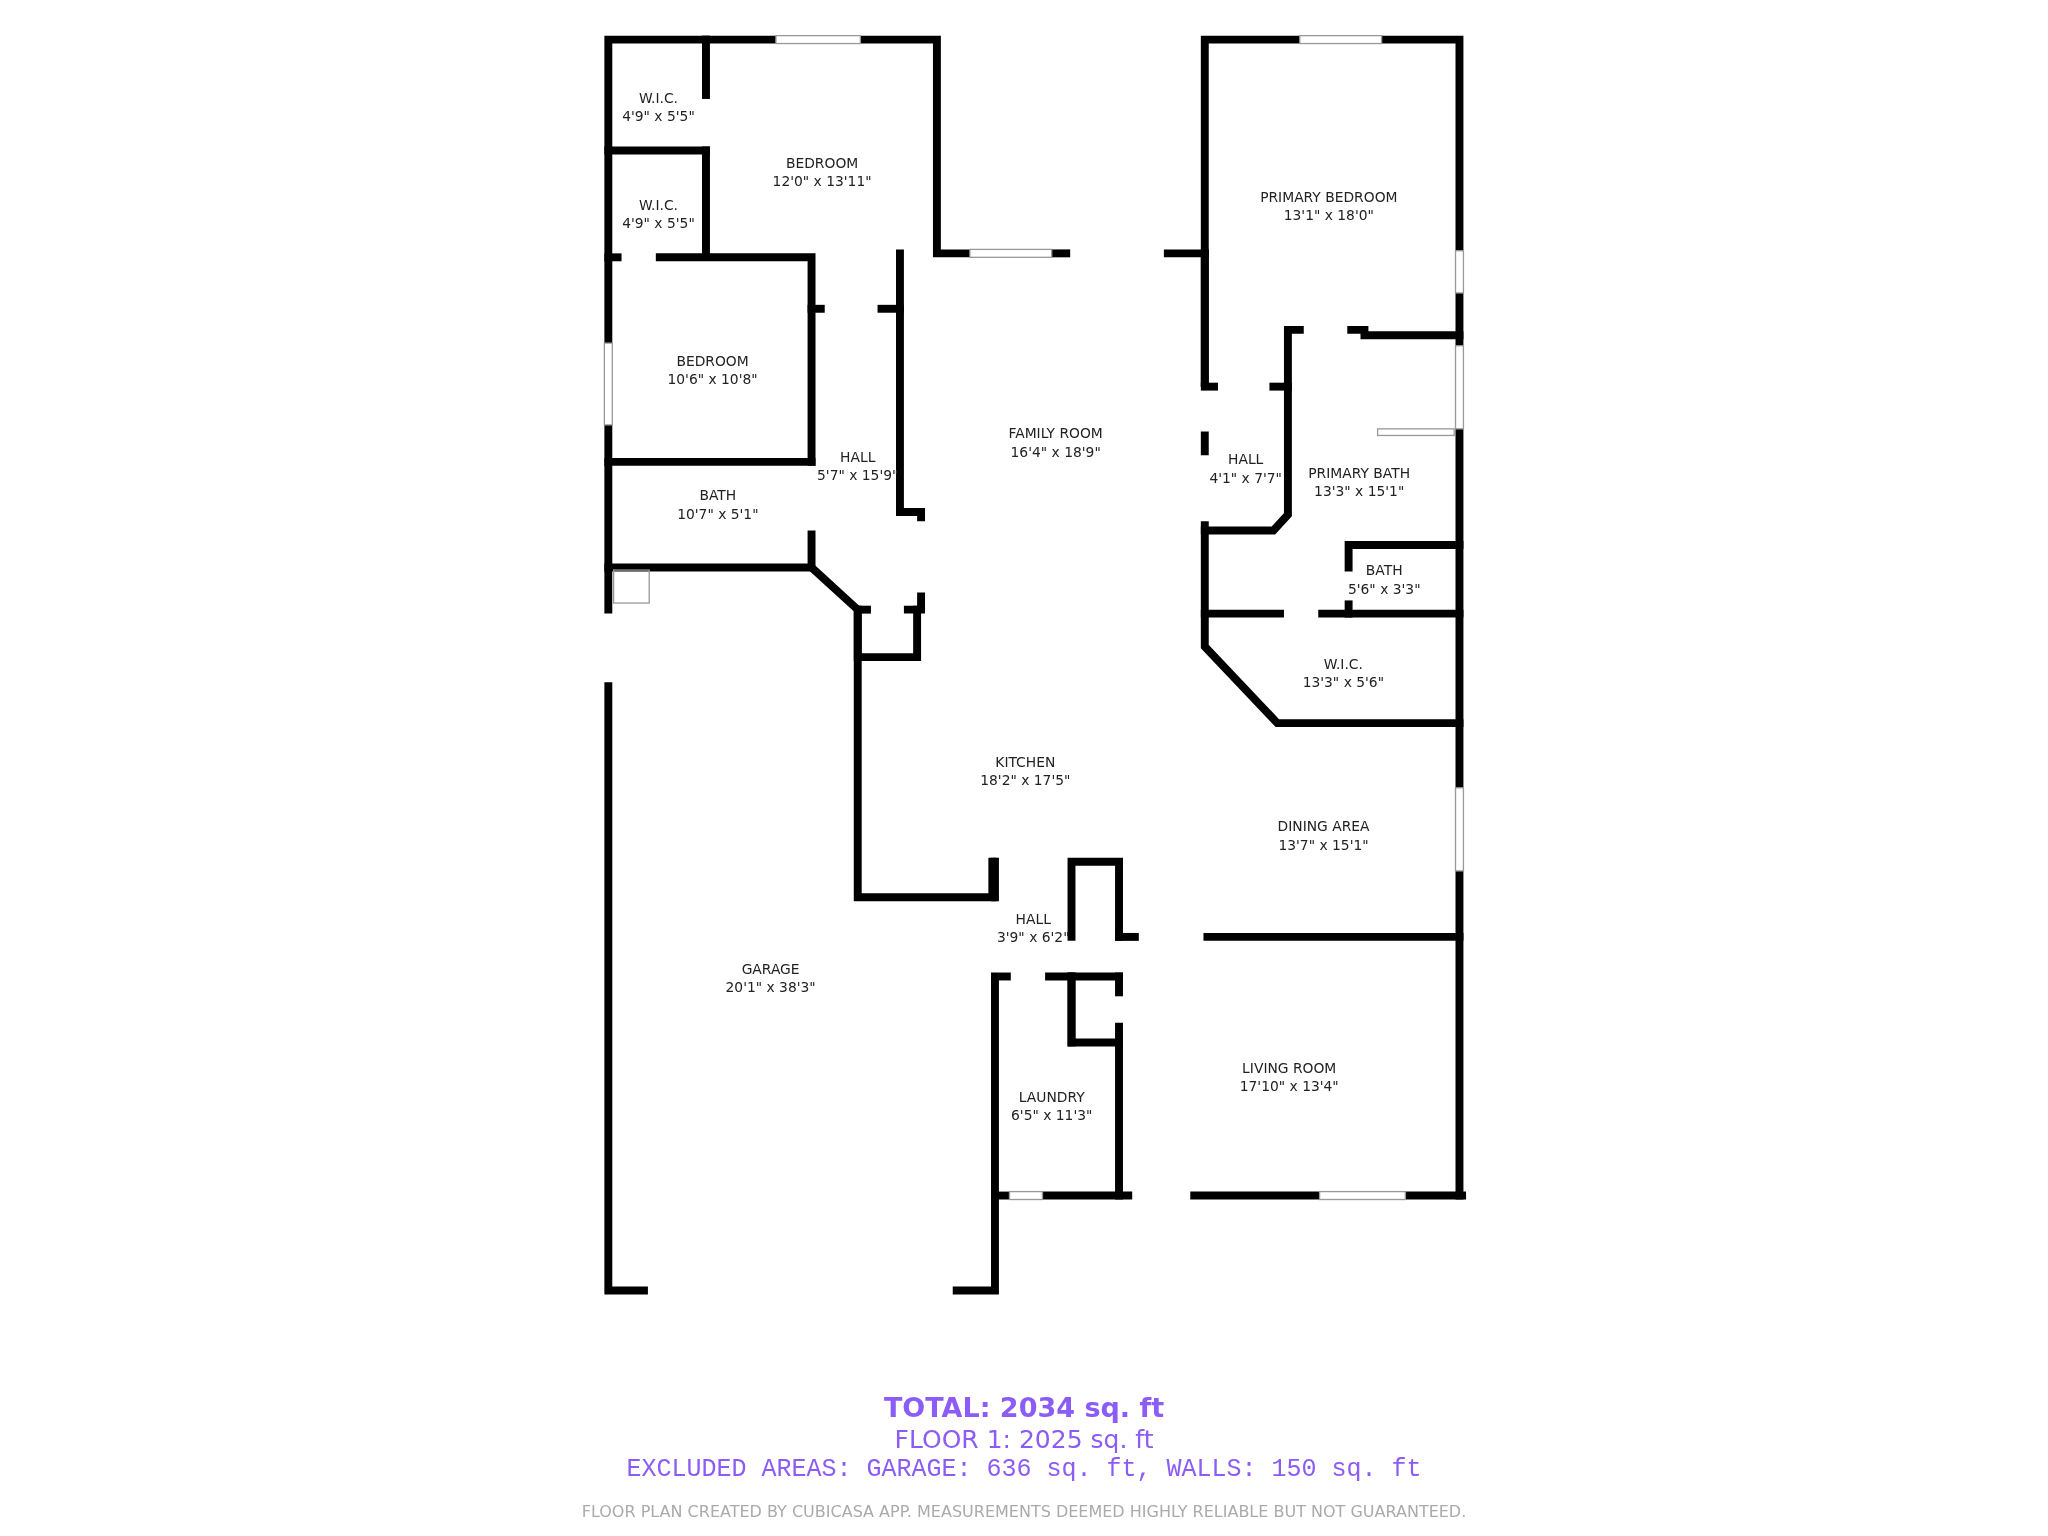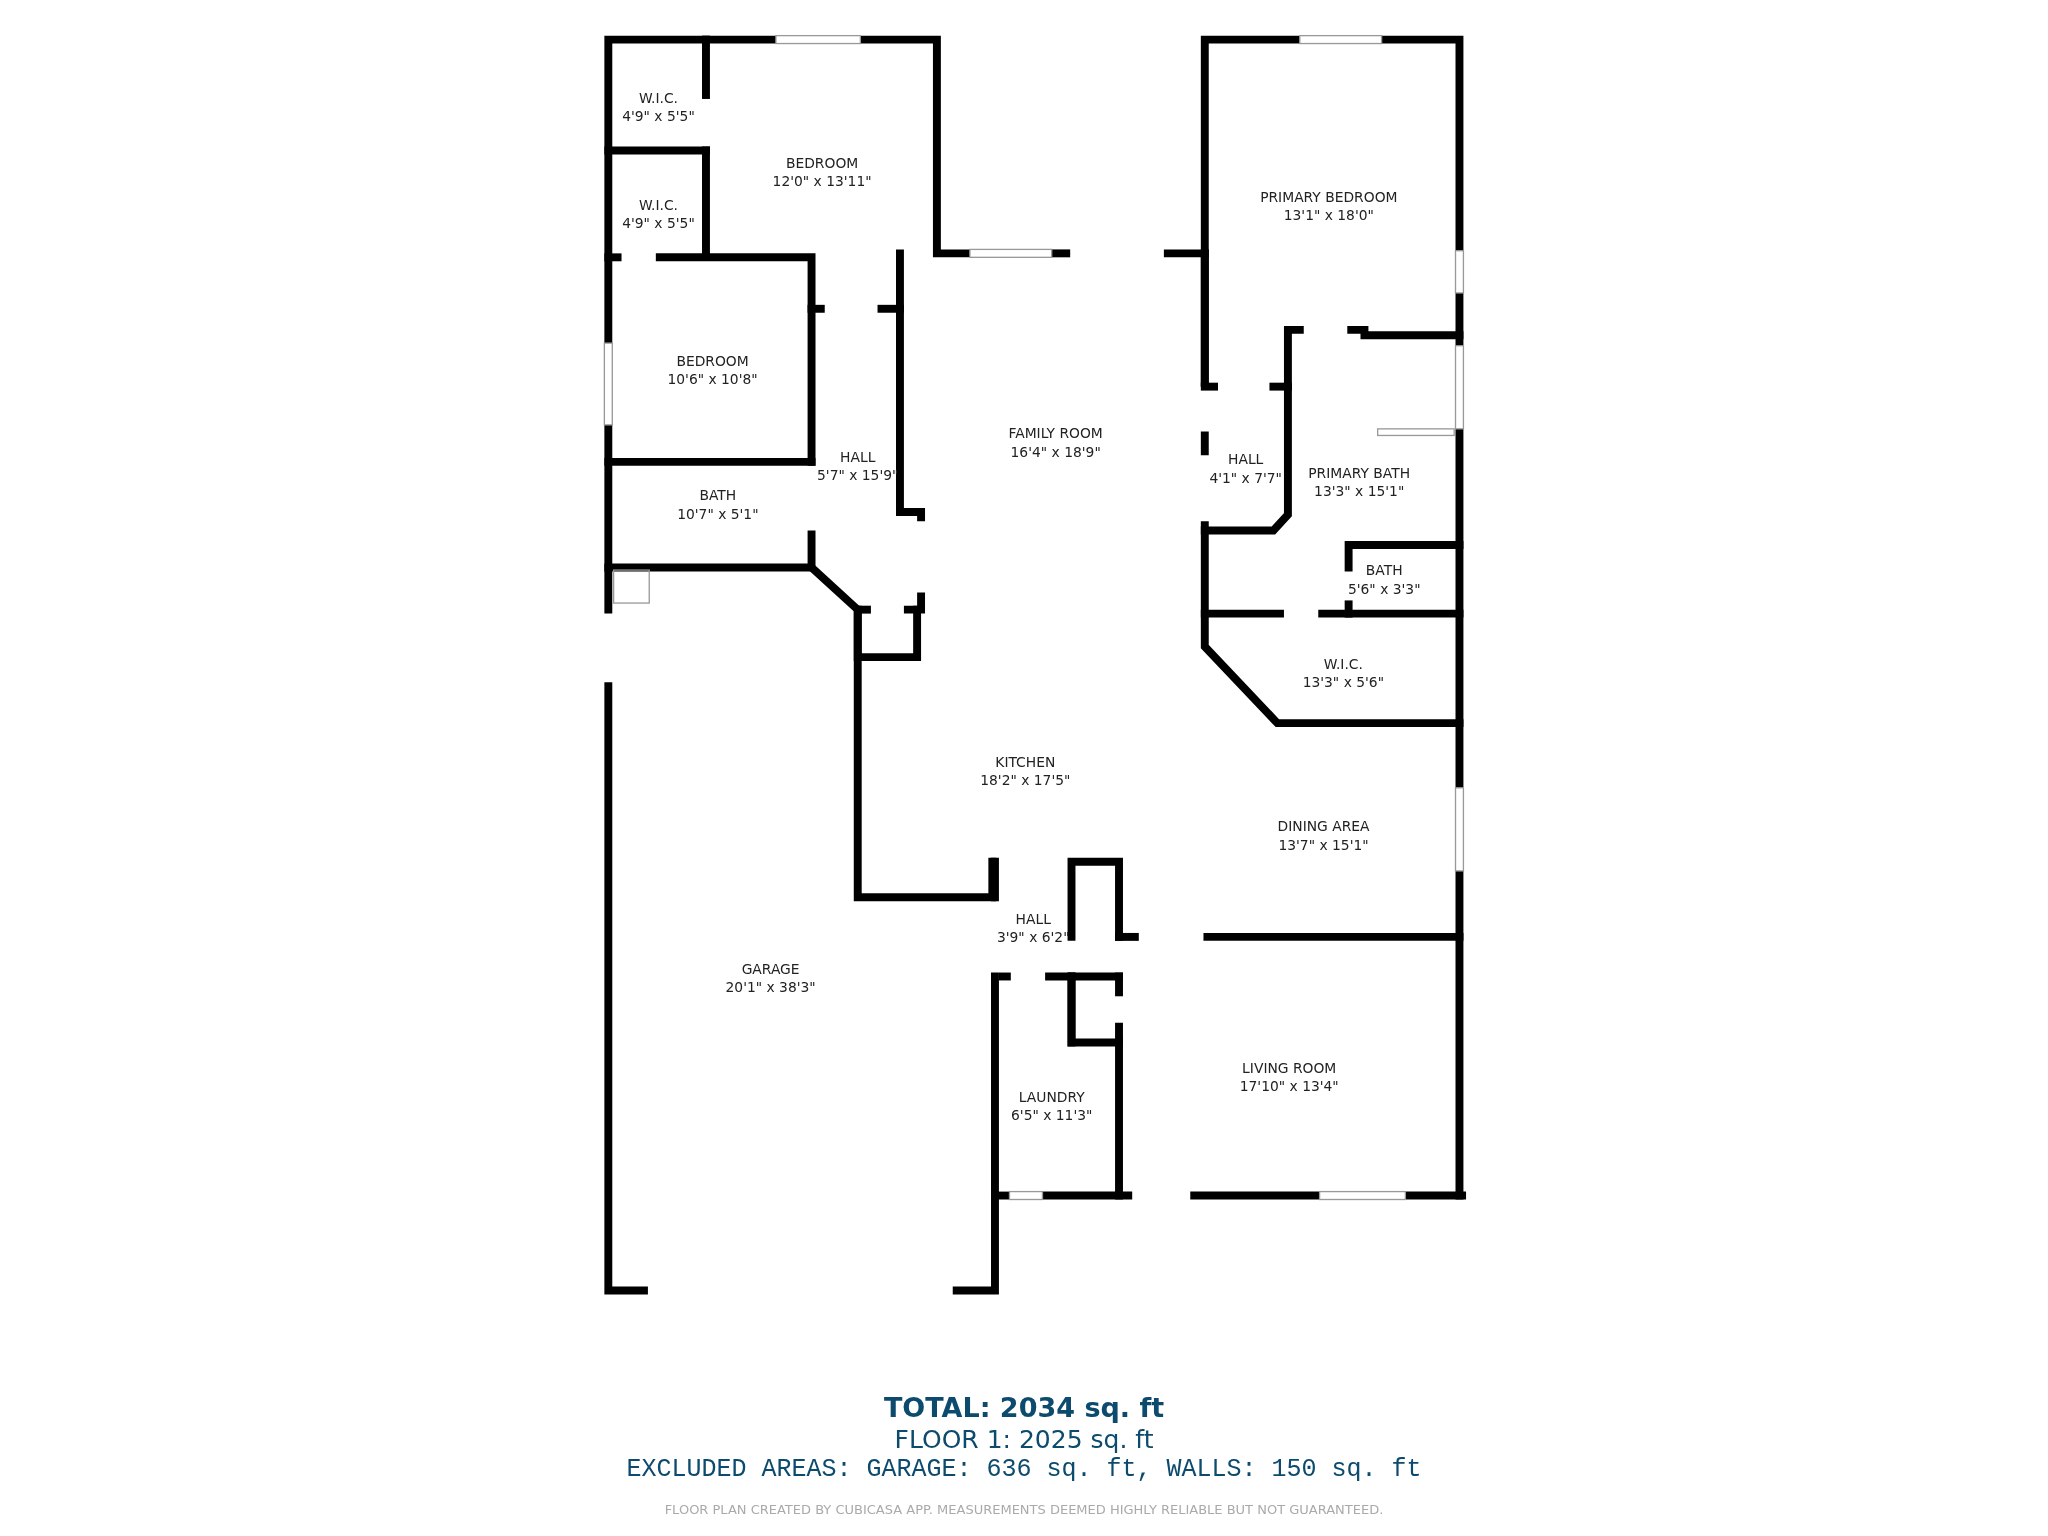--- a/index.html
+++ b/index.html
@@ -1,23 +1,23 @@
 <!DOCTYPE html>
 <html><head>
 <meta charset="utf-8">
 <style>
   html,body{margin:0;padding:0;background:#ffffff;}
   body{width:2048px;height:1536px;position:relative;overflow:hidden;font-family:"DejaVu Sans","Liberation Sans",sans-serif;}
   #plan{position:absolute;left:0;top:0;width:2048px;height:1536px;}
   .room-label{font-family:"DejaVu Sans",sans-serif;font-size:10.5px;fill:#222;text-anchor:middle;}
-  .footer{position:absolute;left:0;width:2048px;text-align:center;color:#0c4a6e;}
+  .footer{position:absolute;left:0;width:2048px;text-align:center;color:#8b5cf6;}
   .total{top:1392px;font-size:27px;font-weight:bold;font-family:"DejaVu Sans",sans-serif;}
   .floor{top:1425px;font-size:25px;font-family:"DejaVu Sans",sans-serif;}
   .excluded{top:1455px;font-size:25px;font-family:Liberation Mono, monospace;}
-  .credit{top:1502px;font-size:13px;color:#aaa;font-family:"DejaVu Sans",sans-serif;}
+  .credit{top:1502px;font-size:16px;color:#aaa;font-family:"DejaVu Sans",sans-serif;}
 </style>
 </head>
 <body>
 
 <svg id="plan" viewBox="0 0 1552 1164" xmlns="http://www.w3.org/2000/svg">
   <g fill="none" stroke="#000" stroke-width="6" stroke-linecap="square" stroke-linejoin="miter">
 
     <polyline points="461,462 461,30 588,30"></polyline>
     <polyline points="652,30 710,30 710,192 735,192"></polyline>
     <polyline points="461,520 461,978 488,978"></polyline>

